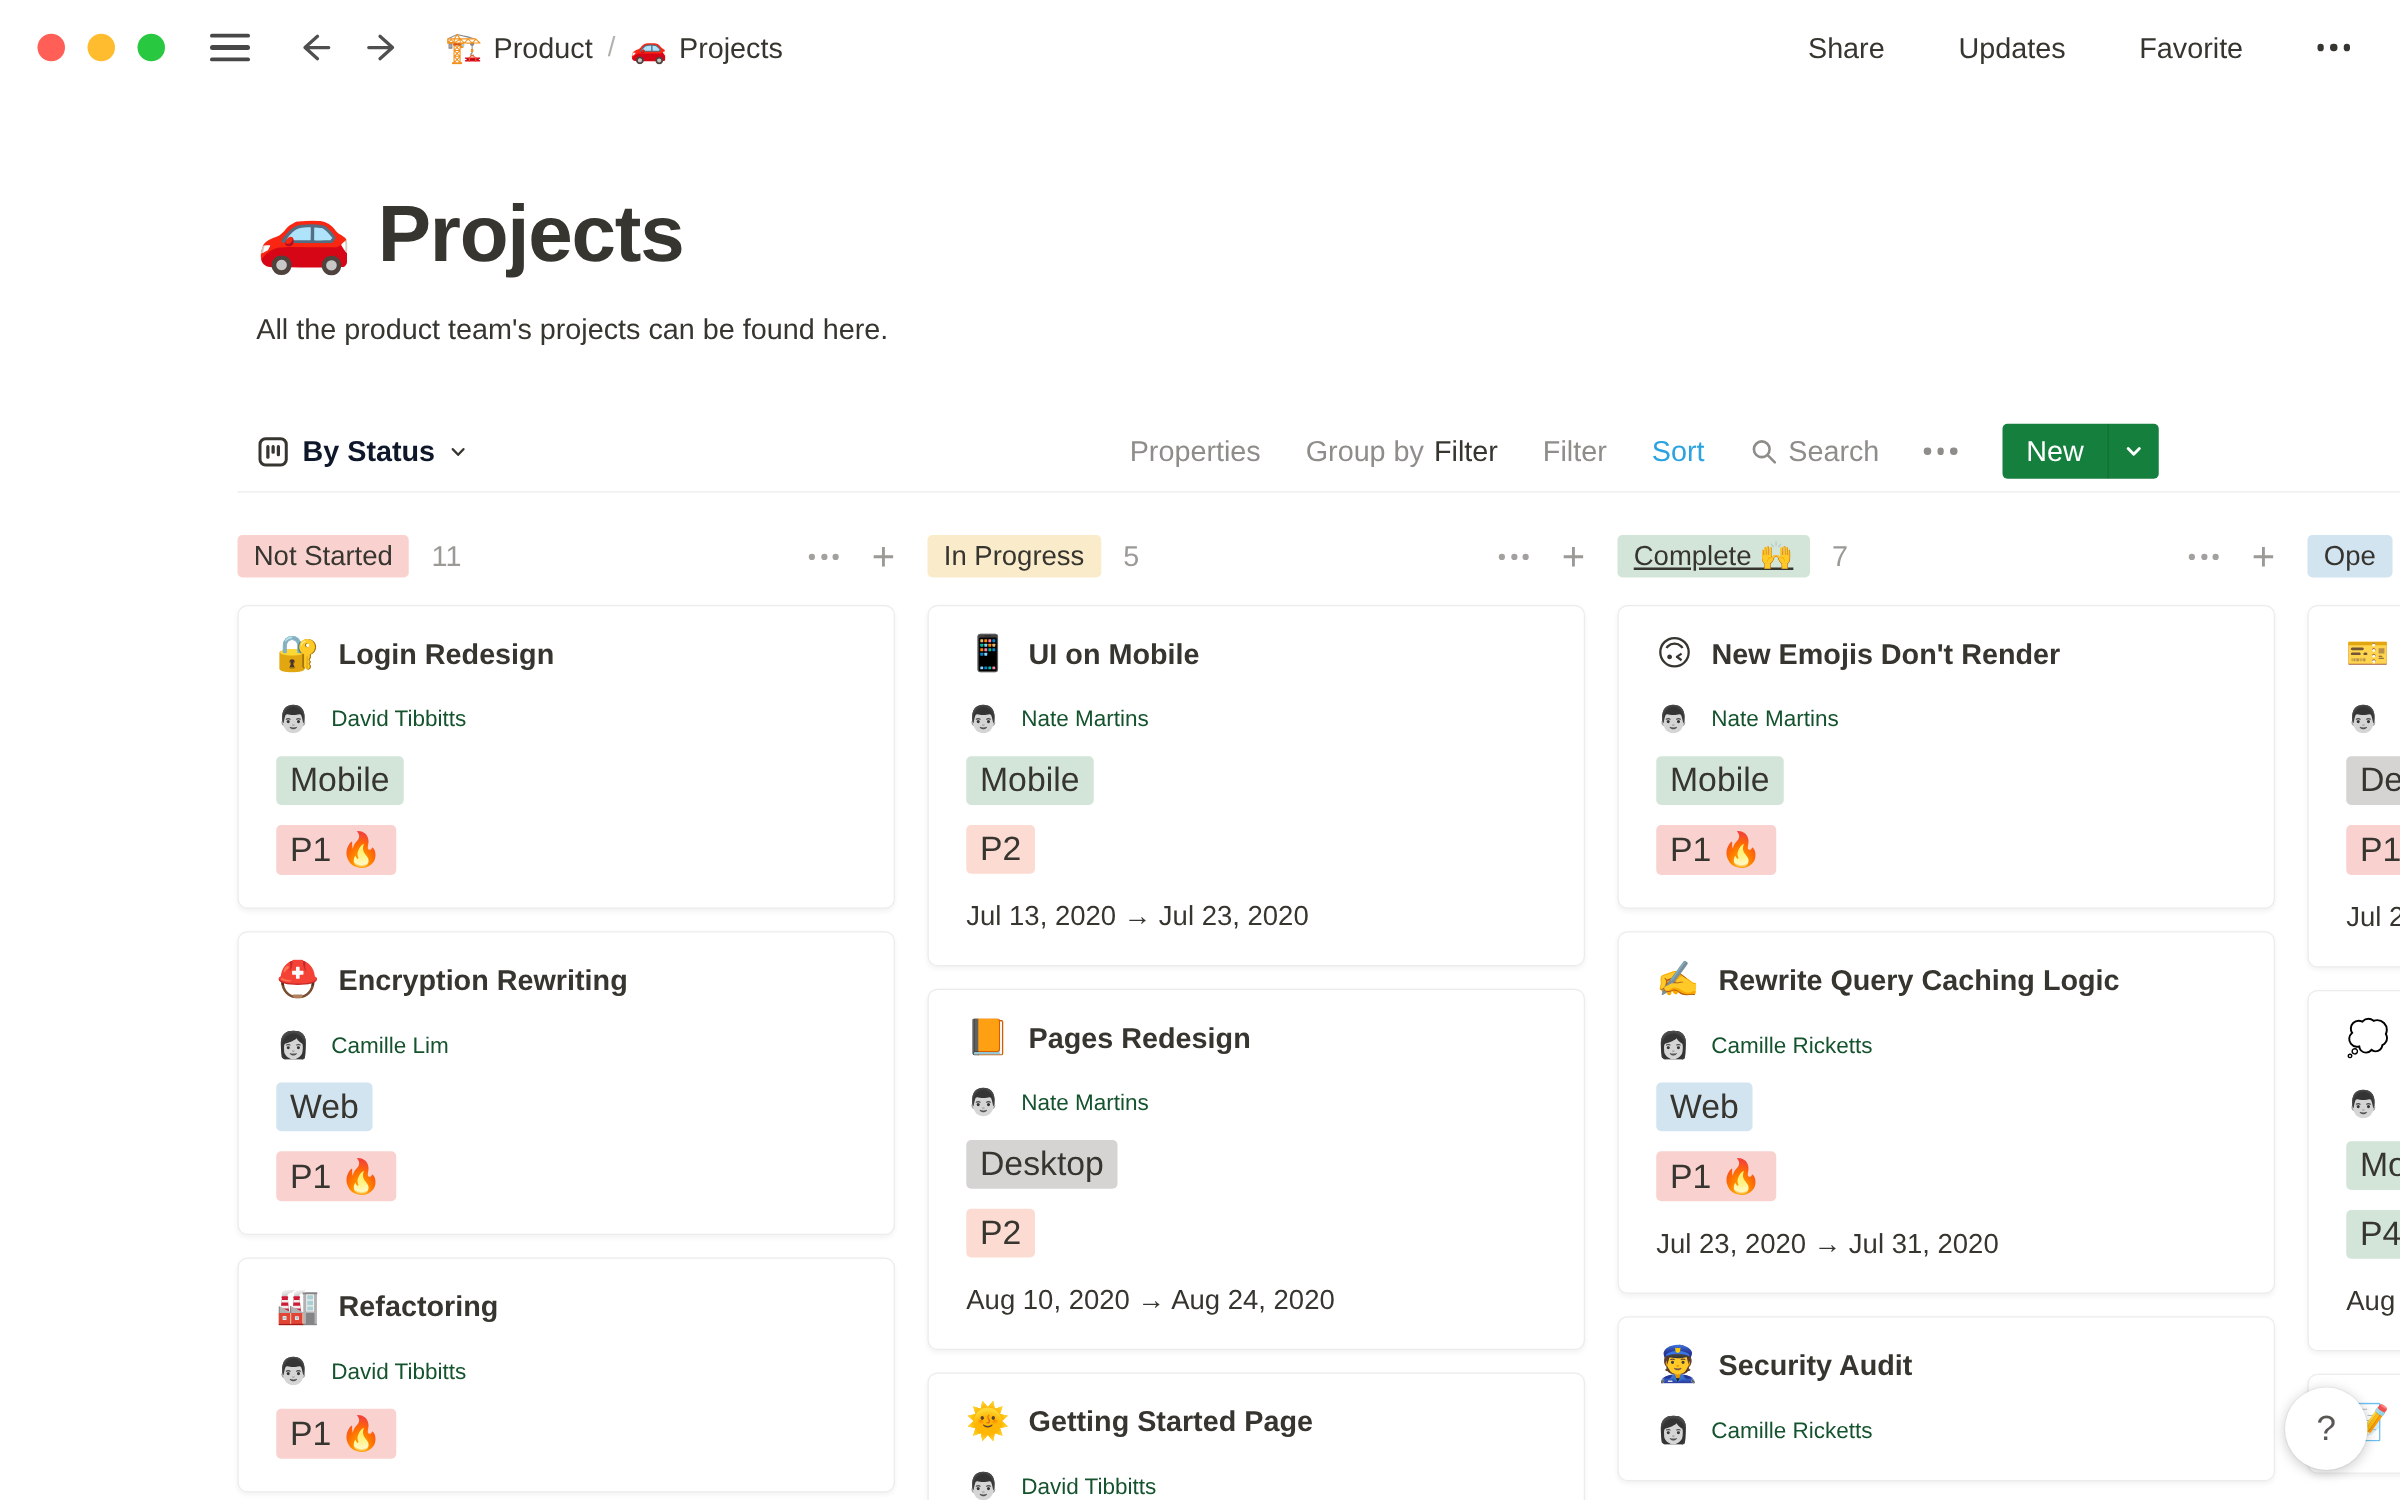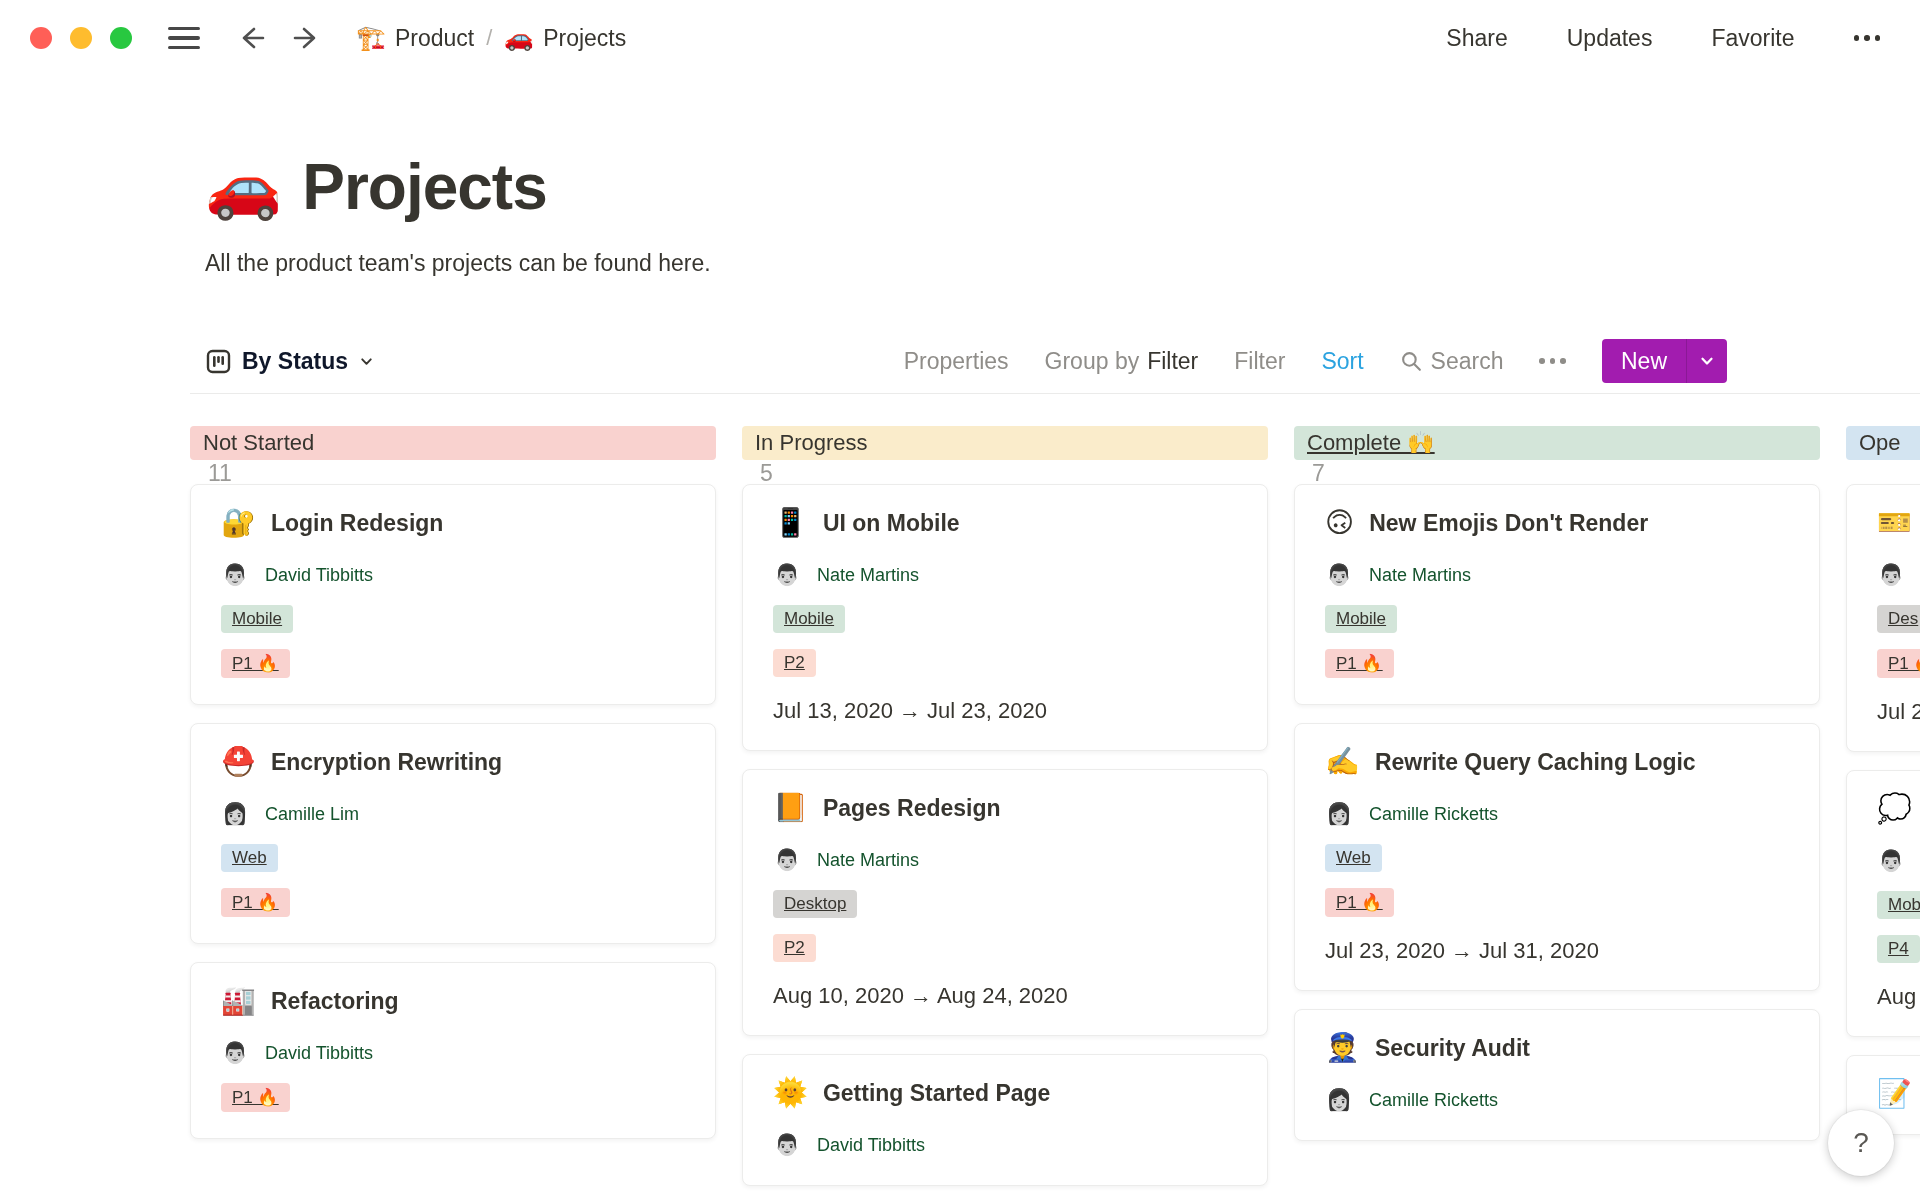--- a/index.html
+++ b/index.html
@@ -42,40 +42,40 @@
   .tb-item .dark { color:#37352f; }
   .tb-dots i { background:#8f8d89; }
   .new-btn { display:flex; align-items:stretch; height:44px; border-radius:4px; overflow:hidden; cursor:pointer; }
   .new-btn .nb-label { color:#fff; font-size:23px; font-weight:500; display:flex; align-items:center; padding:0 19px; }
   .new-btn .nb-divider { width:1px; background:rgba(0,0,0,0.14); }
   .new-btn .nb-caret { width:40px; display:flex; align-items:center; justify-content:center; }
 
   
   .board { display:flex; gap:26px; padding:32px 0 0 190px; width:1920px; align-items:flex-start; }
   .column { flex:0 0 526px; width:526px; }
-  .col-header { display:flex; height:38px;flex-direction:column; }
+  .col-header { display:flex; align-items:center; height:38px; }
   .col-badge { font-size:22px; padding:4px 13px; border-radius:4px; color:#37352f; white-space:nowrap; cursor:pointer; }
   .col-count { margin-left:18px; font-size:23px; color:#9b9a97; }
   .col-sp { flex:1; }
   .col-dots { display:flex; gap:4.5px; cursor:pointer; padding:4px; }
   .col-dots i { width:5px; height:5px; border-radius:50%; background:#a3a19e; display:block; }
   .col-plus { margin-left:22px; font-size:32px; font-weight:300; color:#9b9a97; cursor:pointer; line-height:1; }
   .cards { margin-top:20px; display:flex; flex-direction:column; gap:18px; }
   .card { background:#fff; border:1px solid #ececeb; border-radius:8px;
           box-shadow:0 2px 4px rgba(15,15,15,0.05); padding:24px 30px 26px 30px; cursor:pointer; }
   .card-title-row { display:flex; align-items:center; gap:15px; }
   .card-emoji { font-size:28px; line-height:1; }
   .card-title { font-size:23px; font-weight:600; color:#37352f; white-space:nowrap; }
   .assignee-row { display:flex; align-items:center; gap:16px; margin-top:24px; }
   .avatar { width:28px; height:28px; border-radius:50%; background:#f2f1ef; overflow:hidden;
             display:flex; align-items:center; justify-content:center; font-size:21px;
             filter:grayscale(1) contrast(1.15); flex:0 0 28px; }
   .assignee-name { font-size:18px; color:#14532d; white-space:nowrap; }
   .tag-row { margin-top:16px; }
-  .tag { display:inline-block; font-size:17px; padding:4px 11px; border-radius:4px; color:#37352f; white-space:nowrap;text-decoration:underline; }
+  .tag { display:inline-block; font-size:27px; padding:4px 11px; border-radius:4px; color:#37352f; white-space:nowrap; }
   .card-dates { margin-top:21px; font-size:22px; color:#37352f; white-space:nowrap; }
 
   
   .help-btn { position:fixed; right:26px; bottom:24px; width:66px; height:66px; border-radius:50%;
               background:#fff; box-shadow:0 2px 10px rgba(0,0,0,0.22), 0 0 0 1px rgba(0,0,0,0.04);
               display:flex; align-items:center; justify-content:center; font-size:28px; color:#5a5854; cursor:pointer; }
 </style>
 </head>
 <body>
 
@@ -161,21 +161,21 @@
           <circle cx="9" cy="9" r="6" fill="none" stroke="#8f8d89" stroke-width="2"></circle>
           <path d="M13.5 13.5 L19 19" stroke="#8f8d89" stroke-width="2" stroke-linecap="round"></path>
         </svg>
         <span>Search</span>
       </span>
       <span class="dots tb-dots">
           <i></i>
           <i></i>
           <i></i>
         </span>
-      <span class="new-btn" id="new-btn" style="background: #a21caf;">
+      <span class="new-btn" id="new-btn" style="background: #15803d;">
         <span class="nb-label">New</span>
         <span class="nb-divider"></span>
         <span class="nb-caret">
           <svg width="18" height="18" viewBox="0 0 16 16">
               <path d="M4 6 l4 4.2 4 -4.2" fill="none" stroke="#ffffff" stroke-width="2" stroke-linecap="round" stroke-linejoin="round"></path>
             </svg>
         </span>
       </span>
     </div>
   </div>

